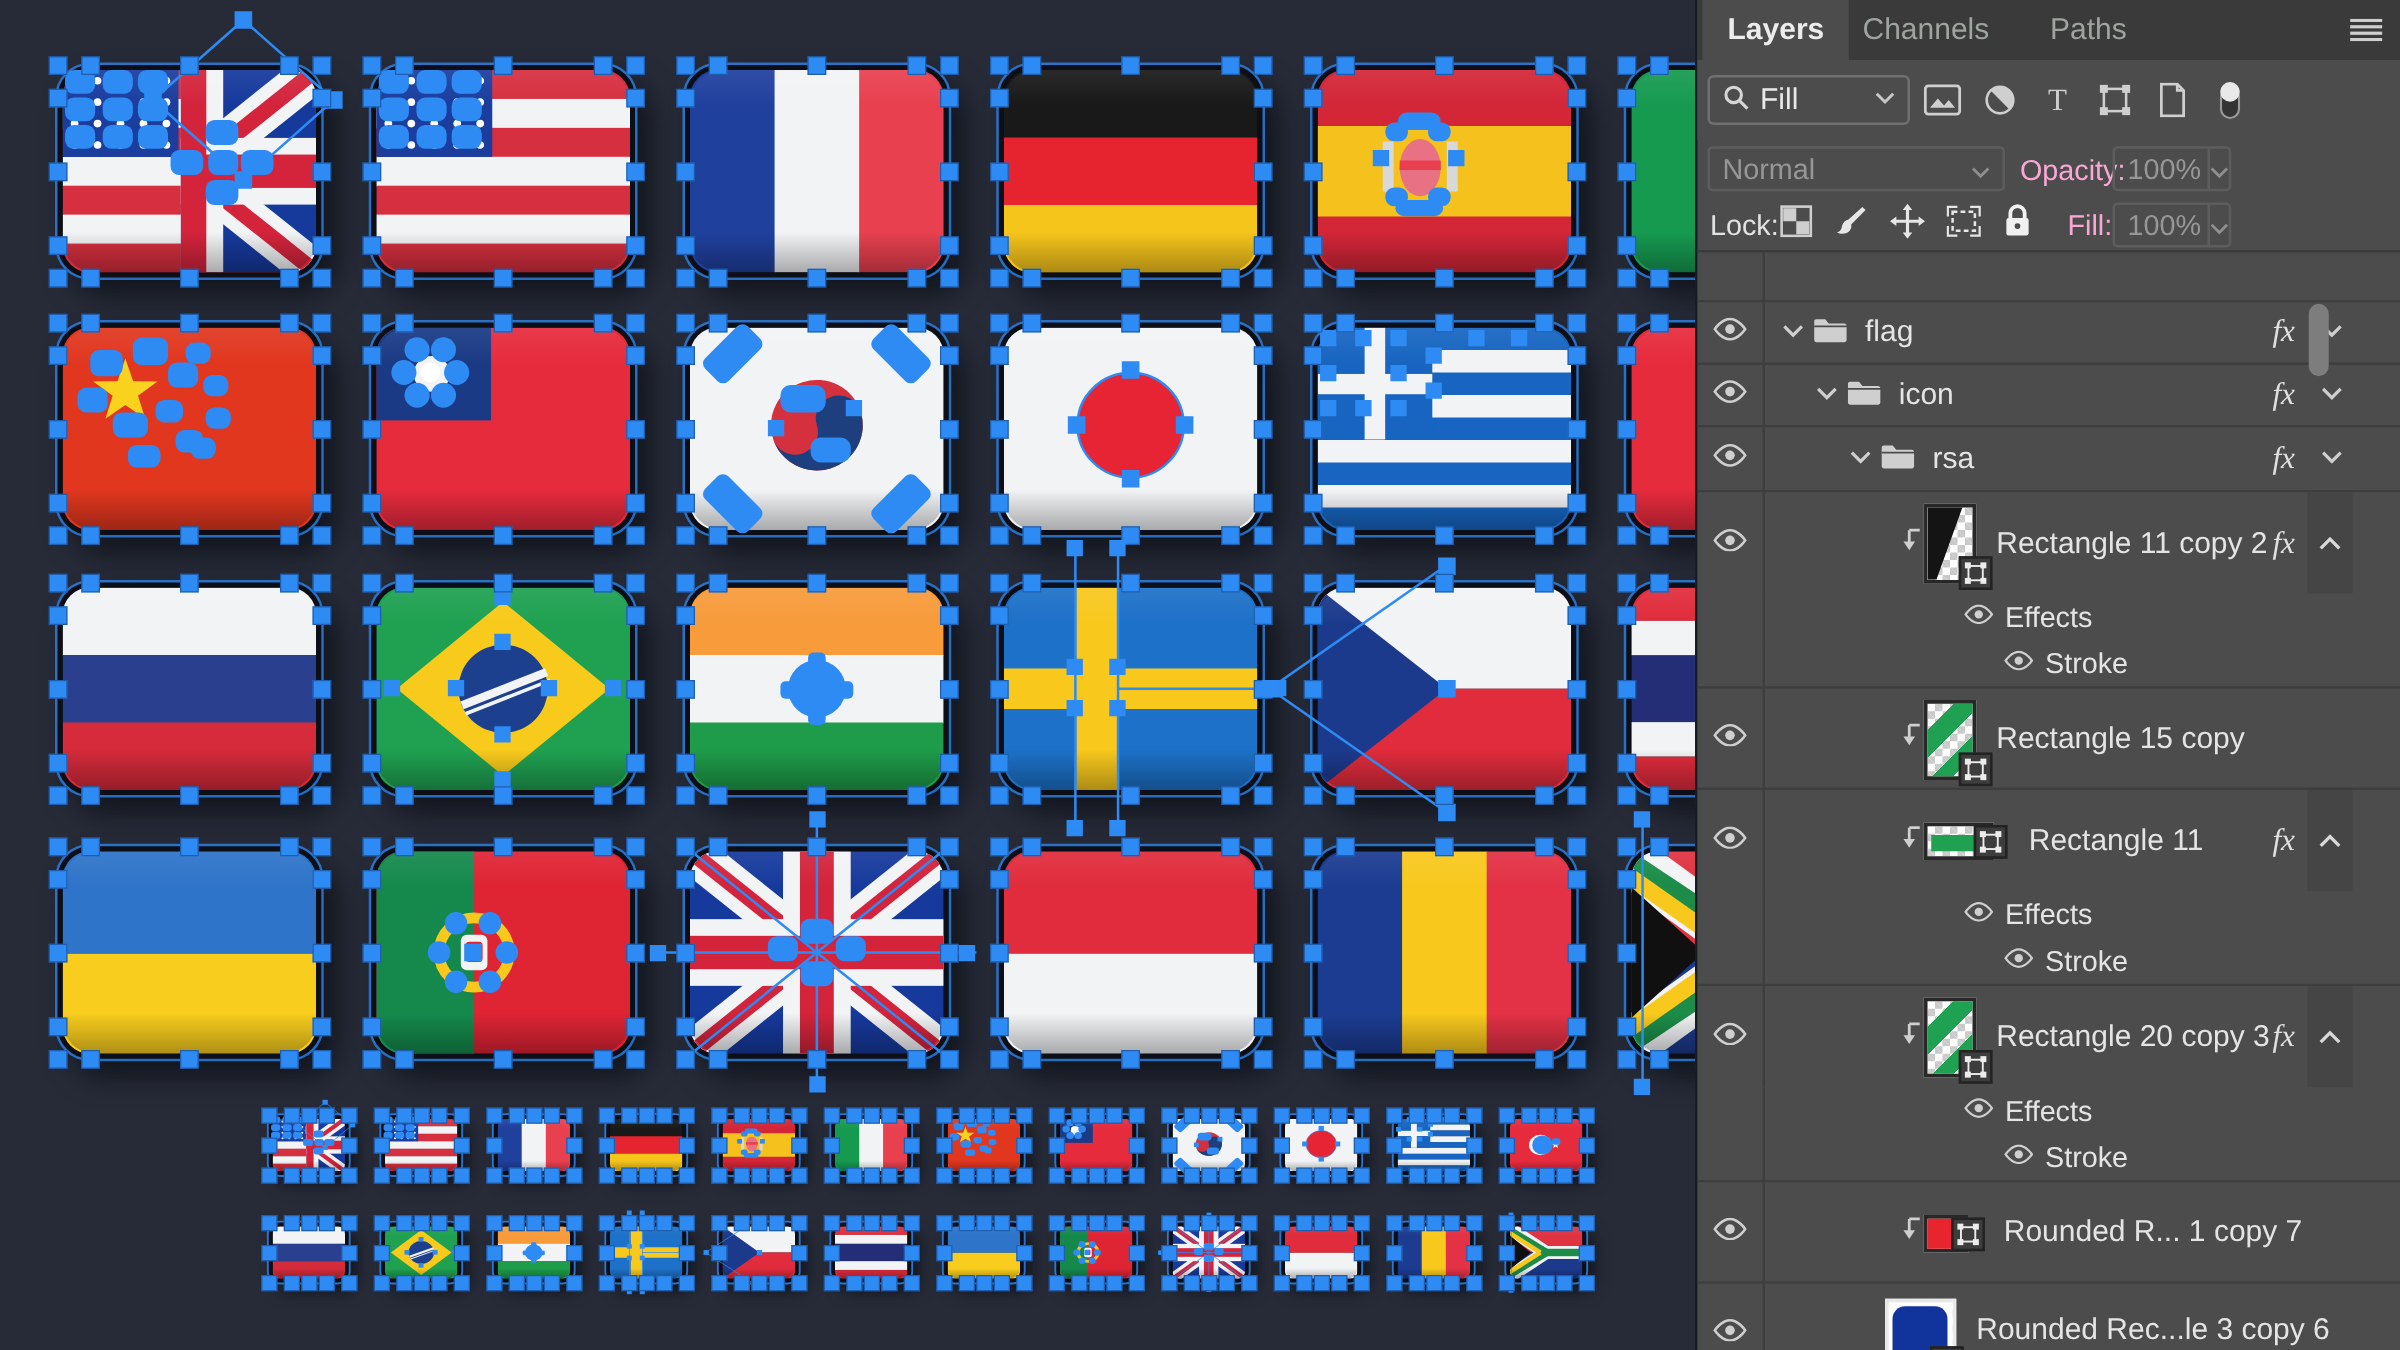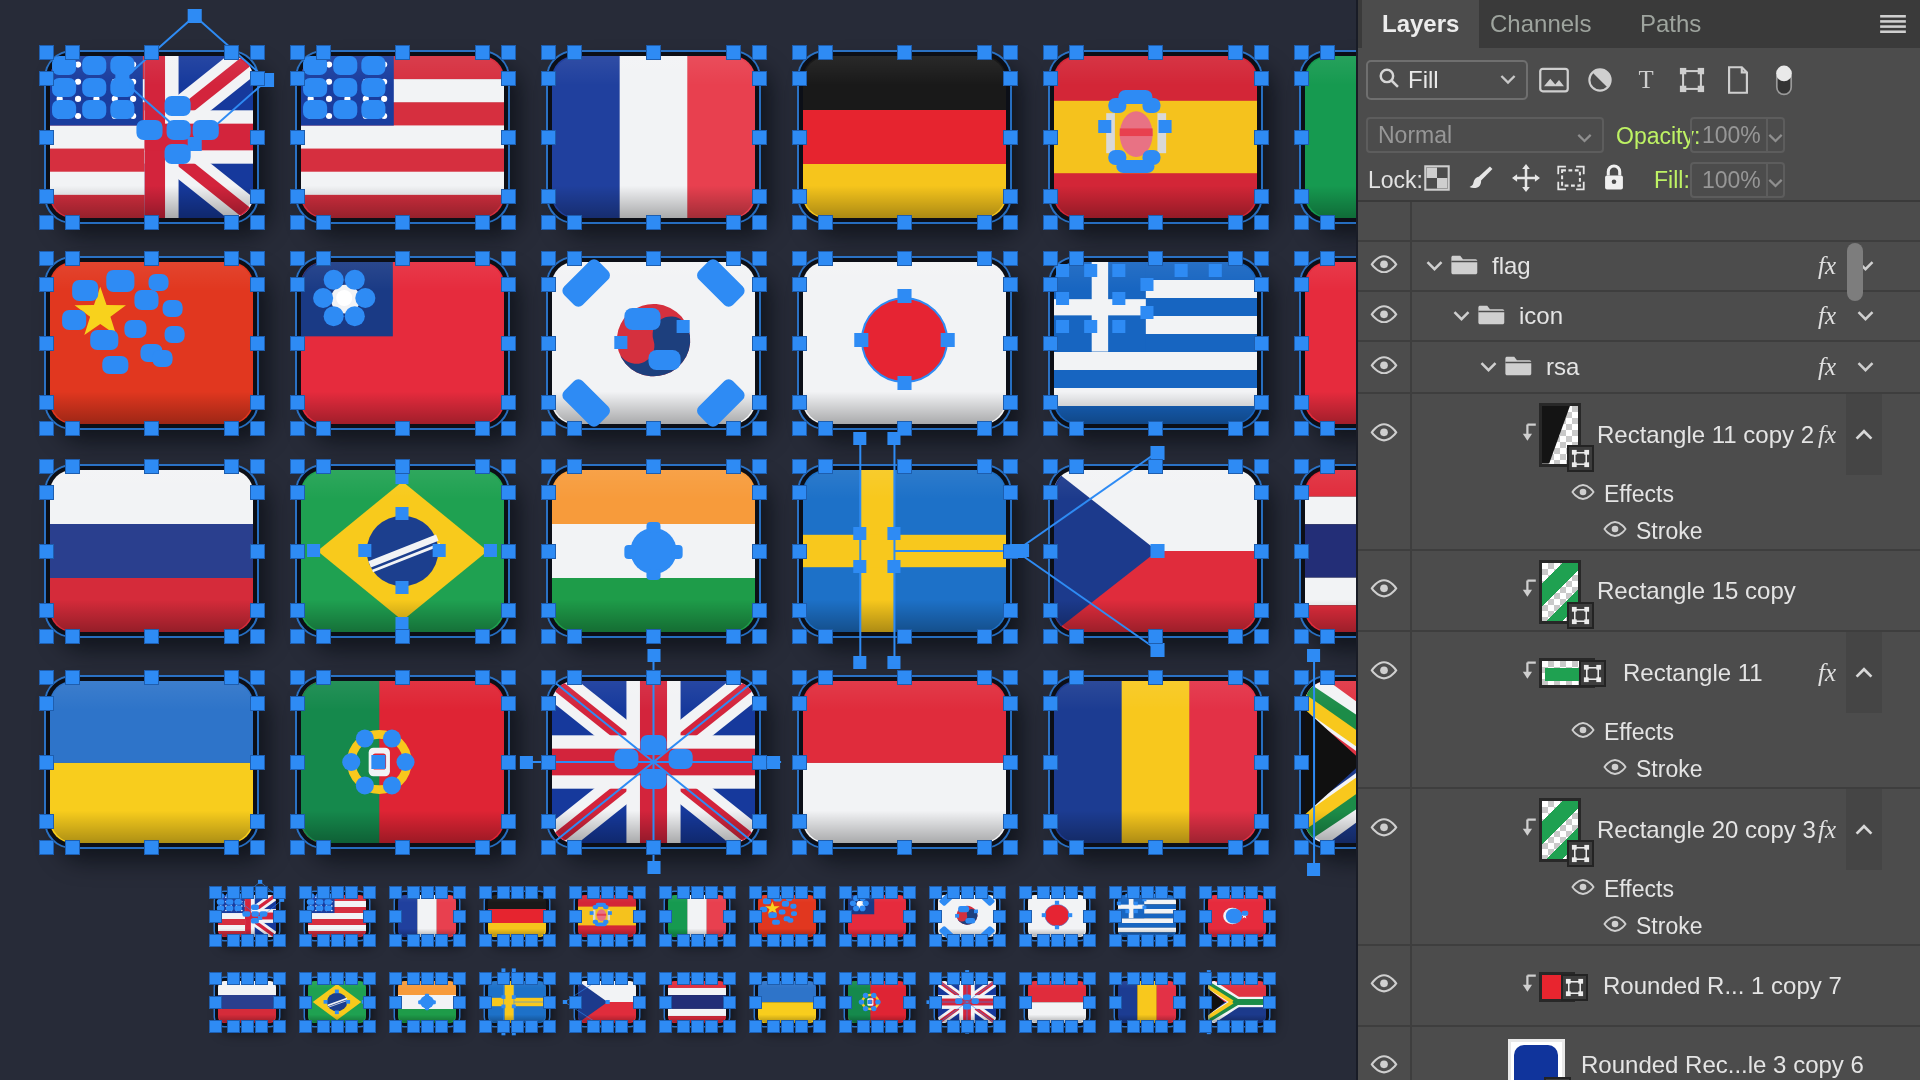--- a/index.html
+++ b/index.html
@@ -25,21 +25,21 @@
   .filter-row{position:absolute;left:0;top:48px;width:100%;height:64px;background:#4c4c4c;}
   .kind-box{position:absolute;left:8px;top:12px;width:162px;height:40px;border:2px solid #6f6f6f;border-radius:5px;
     display:flex;align-items:center;box-sizing:border-box;padding:0 10px;}
   .kind-label{color:#e8e8e8;font-size:24px;margin-left:8px;flex:1;}
   .ficons{position:absolute;left:180px;top:12px;height:40px;display:flex;align-items:center;gap:14px;}
   .ficon{width:32px;height:40px;display:flex;align-items:center;justify-content:center;}
   .blend-row{position:absolute;left:0;top:112px;width:100%;height:45px;}
   .select{position:absolute;left:8px;top:5px;width:238px;height:36px;border:2px solid #5d5d5d;border-radius:4px;
     box-sizing:border-box;display:flex;align-items:center;padding:0 10px;color:#979797;font-size:23px;}
   .select span:first-child{flex:1;}
-  .dimlabel{position:absolute;top:11px;color:#bef264;font-size:23px;}
+  .dimlabel{position:absolute;top:11px;color:#f9a8d4;font-size:23px;}
   .valbox{position:absolute;top:5px;width:95px;height:36px;border:2px solid #5d5d5d;border-radius:4px;box-sizing:border-box;
     display:flex;align-items:center;color:#979797;font-size:23px;}
   .valbox span:first-child{flex:1;padding-left:10px;}
   .valbox .sep{width:2px;height:100%;background:#5d5d5d;}
   .lock-row{position:absolute;left:0;top:157px;width:100%;height:45px;border-bottom:2px solid #3a3a3a;box-sizing:border-box;}
   .locklabel{position:absolute;left:10px;top:10px;color:#e2e2e2;font-size:23px;}
   #lock-icons{position:absolute;left:66px;top:0;height:45px;display:flex;align-items:center;gap:17px;}
   #layer-list{position:absolute;left:0;top:202px;width:100%;height:878px;overflow:hidden;}
   .lrow{position:relative;width:100%;background:#4c4c4c;box-sizing:border-box;}
   .lrow.divider{border-bottom:2px solid #3e3e3e;}

